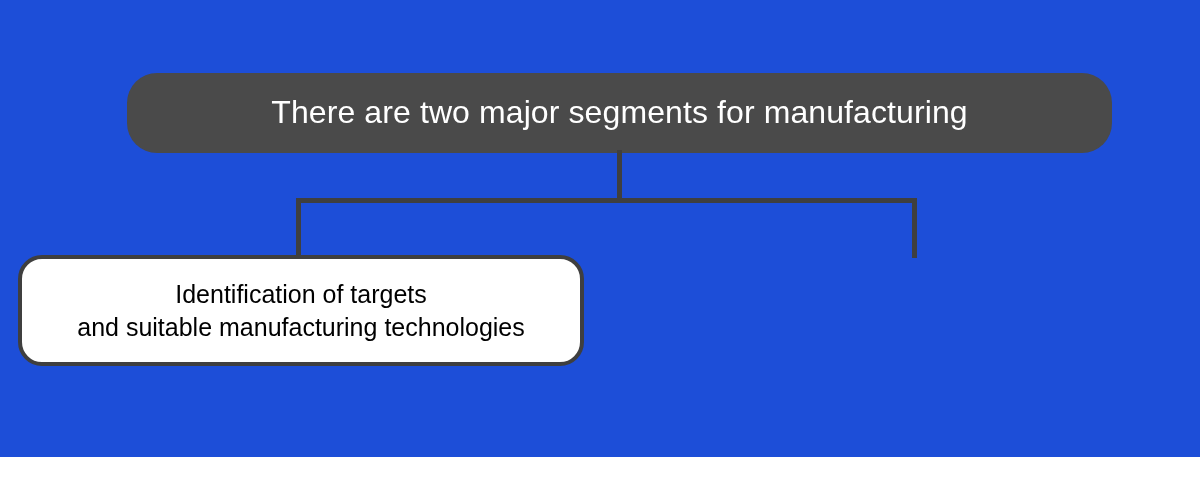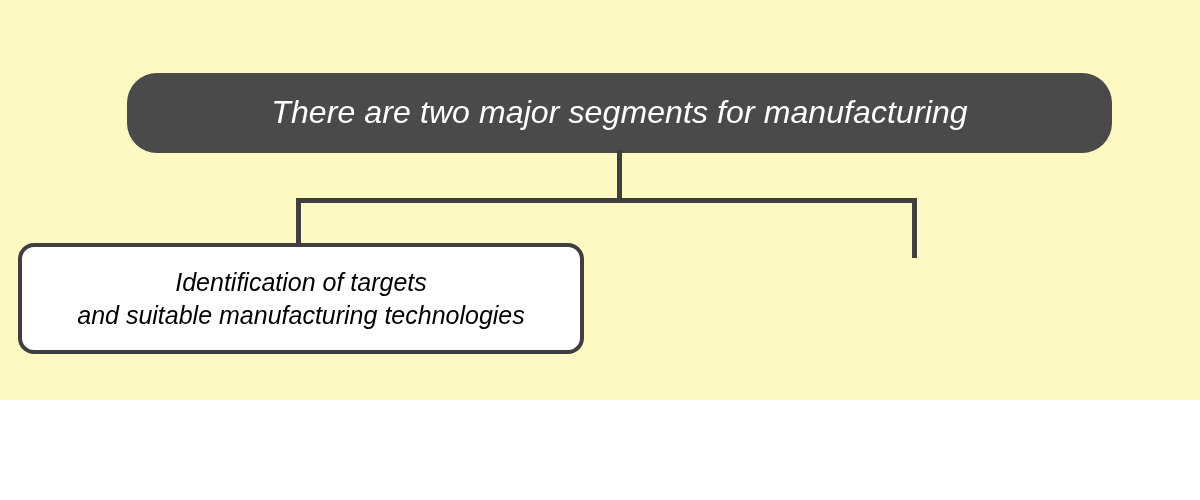--- a/index.html
+++ b/index.html
@@ -9,23 +9,22 @@
   }
   body {
     width: 1200px;
     height: 500px;
     font-family: "Liberation Sans", sans-serif;
     overflow: hidden;
   }
   #canvas {
     position: relative;
     width: 1200px;
-    height: 400px;
-    background: #fef9c3;
-    font-style: italic;
+    height: 457px;
+    background: #1d4ed8;
   }
 
   
   .node-root {
     position: absolute;
     left: 127px;
     top: 73px;
     width: 985px;
     height: 80px;
     background: #4a4a4a;
@@ -41,25 +40,25 @@
     font-weight: 400;
     letter-spacing: 0.1px;
     line-height: 1.1;
     text-align: center;
     white-space: nowrap;
   }
 
   
   .node-child {
     position: absolute;
-    top: 243px;
+    top: 255px;
     height: 111px;
     background: #ffffff;
     border: 4px solid #3f3f3f;
-    border-radius: 16px;
+    border-radius: 24px;
     display: flex;
     align-items: center;
     justify-content: center;
     box-sizing: border-box;
     z-index: 2;
   }
   .node-child-left  { left: 18px;  width: 566px; }
   .node-child-right { left: 623px; width: 570px; }
 
   .node-child-label {

